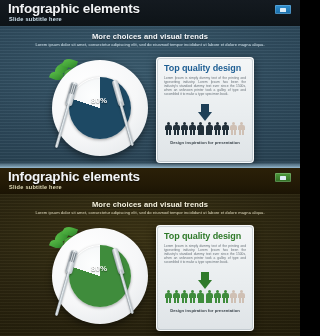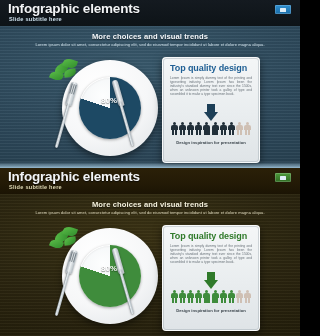--- a/index.html
+++ b/index.html
@@ -52,21 +52,21 @@
     text-shadow:0 1px 1px rgba(0,0,0,.55);}
   .slide.blue .h2{color:#f4f8fb;}
   .slide.green .h2{color:#f6f2dd;}
   .h2sub{position:absolute;left:30px;top:42px;width:240px;text-align:center;
     font-size:4.1px;line-height:5px;letter-spacing:.05px;}
   .slide.blue .h2sub{color:#cfe0ea;}
   .slide.green .h2sub{color:#ddd7bb;}
 
   
   .plate-wrap{position:absolute;left:46px;top:57px;width:108px;height:104px;}
-  .plate{position:absolute;left:16px;top:3px;width:96px;height:96px;border-radius:50%;
+  .plate{position:absolute;left:6px;top:3px;width:96px;height:96px;border-radius:50%;
     background:radial-gradient(circle at 36% 28%, #ffffff 0%,#f6f7f8 55%,#dfe3e6 100%);
     box-shadow:0 3px 7px rgba(0,0,0,.45);}
   .plate-in{position:absolute;left:18px;top:18px;width:60px;height:60px;border-radius:50%;
     background:radial-gradient(circle at 38% 30%, #fdfefe 0%,#eef1f3 70%,#e2e6e9 100%);
     box-shadow:inset 0 0 2px rgba(0,0,0,.12);}
   .pie{position:absolute;left:17px;top:17px;width:62px;height:62px;border-radius:50%;
     box-shadow:0 1px 3px rgba(0,0,0,.35);}
   .slide.blue .pie{background:conic-gradient(from 0deg,#1d4964 0deg 288deg, rgba(0,0,0,0) 288deg 360deg);}
   .slide.green .pie{background:conic-gradient(from 0deg,#3f8c3c 0deg 288deg, rgba(0,0,0,0) 288deg 360deg);}
   .pct{position:absolute;left:30px;top:36px;width:34px;text-align:center;color:#fff;
@@ -90,21 +90,21 @@
     box-shadow:0 1px 2px rgba(0,0,0,.4);}
   .fhead{position:absolute;left:0px;top:0px;width:7px;height:24px;border-radius:3px 3px 2px 2px;
     background:linear-gradient(90deg,#939ba2,#eef2f4 45%,#b0b9bf 100%);
     box-shadow:0 1px 2px rgba(0,0,0,.4);}
   .fhead b{position:absolute;top:2px;width:1px;height:10px;background:rgba(90,100,108,.75);}
   .khead{position:absolute;left:.5px;top:0px;width:6px;height:27px;border-radius:3px 3px 1px 3px;
     background:linear-gradient(90deg,#9aa2a9,#f0f3f5 45%,#b4bcc2 100%);
     box-shadow:0 1px 2px rgba(0,0,0,.4);}
 
   
-  .card{position:absolute;left:162px;top:57px;width:96px;height:104px;border-radius:4px;
+  .card{position:absolute;left:156px;top:57px;width:96px;height:104px;border-radius:4px;
     background:linear-gradient(180deg,#f4f6f7 0%,#e9edef 55%,#dfe4e7 100%);
     border:1px solid rgba(255,255,255,.75);
     box-shadow:0 3px 8px rgba(0,0,0,.5), inset 0 0 0 1px rgba(160,170,178,.45);}
   .card-title{position:absolute;left:7px;top:5px;font-size:9px;font-weight:bold;letter-spacing:-.1px;}
   .slide.blue .card-title{color:#1f5f94;}
   .slide.green .card-title{color:#2f7a2a;}
   .card-body{position:absolute;left:7px;top:18px;width:82px;font-size:3.3px;line-height:4.1px;
     color:#6a737a;text-align:justify;}
 
   .arrow{position:absolute;left:41px;top:46px;width:14px;height:17px;}

